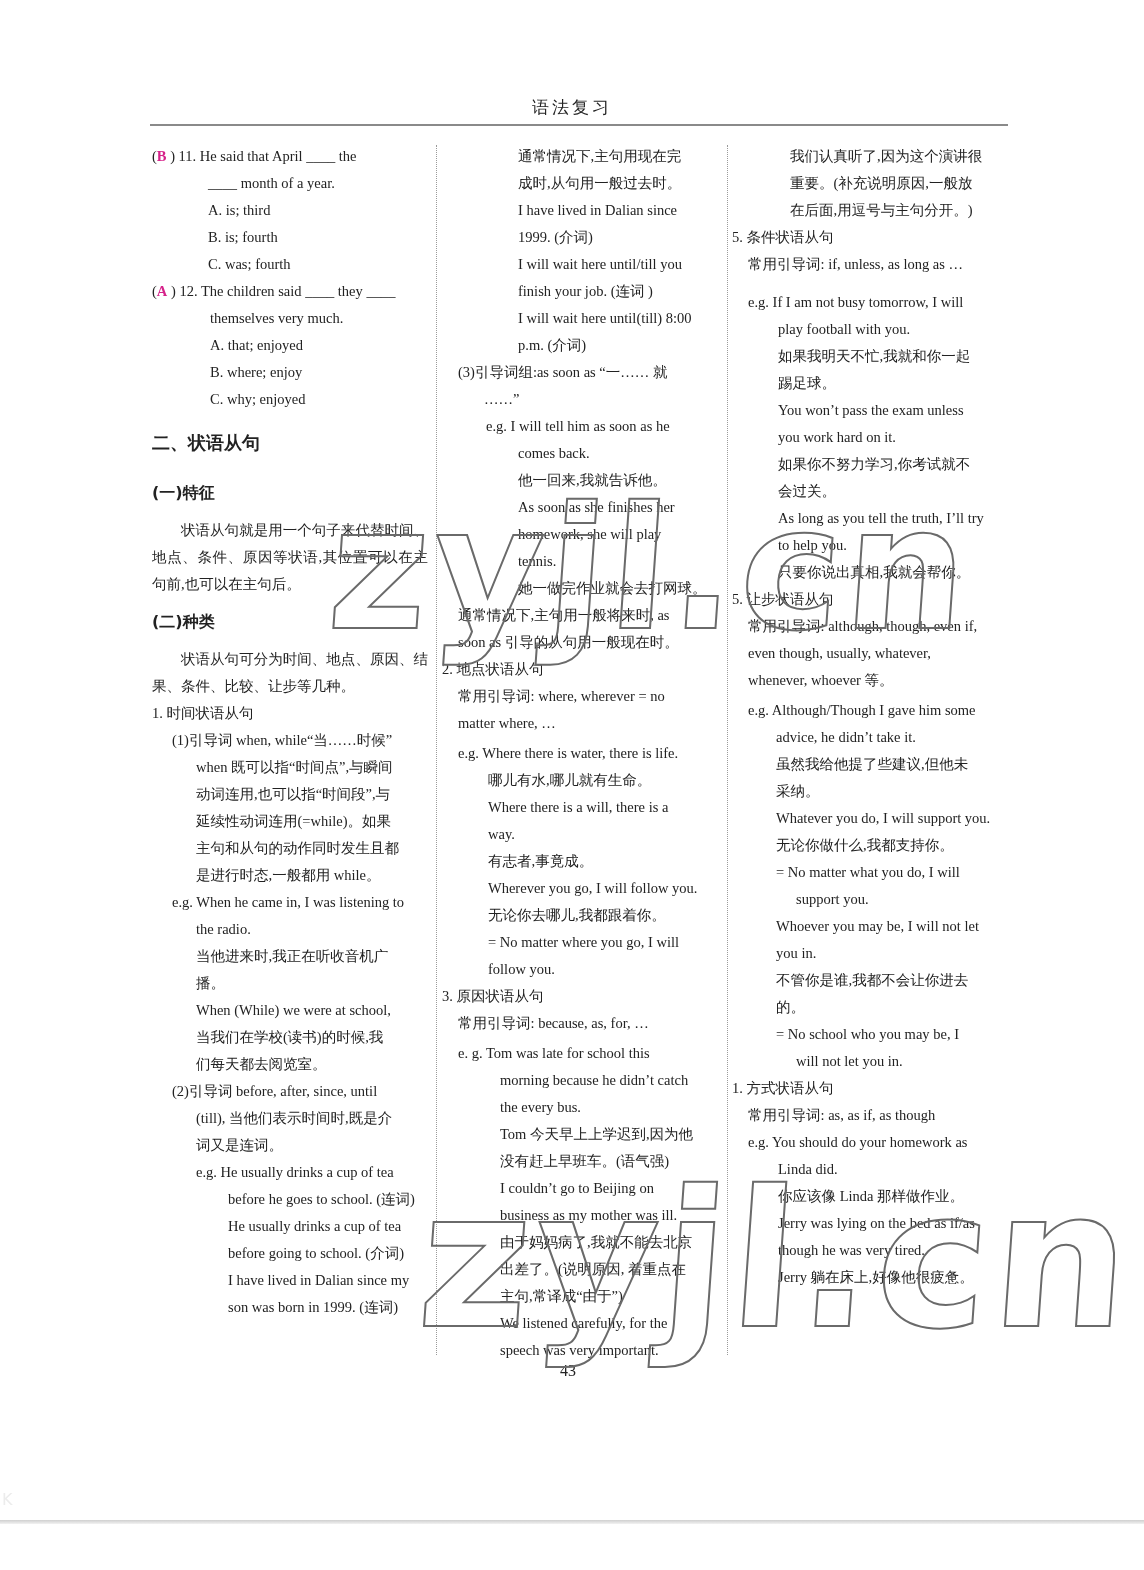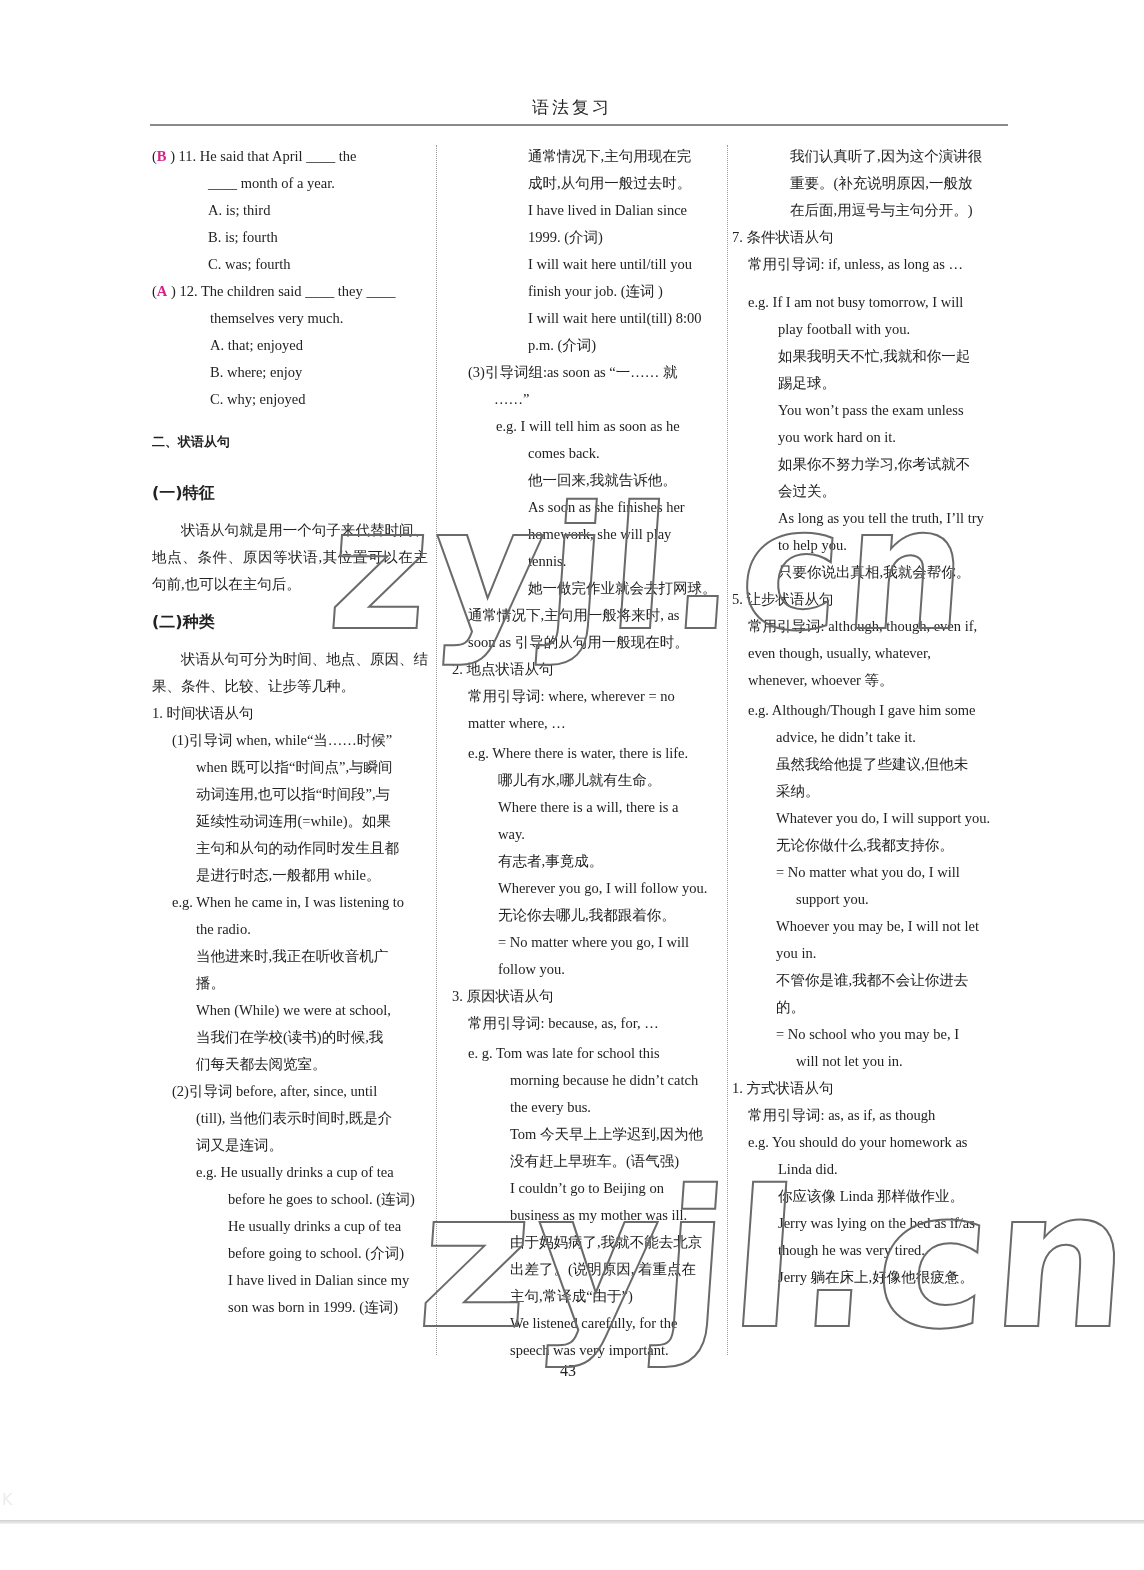--- a/index.html
+++ b/index.html
@@ -14,28 +14,28 @@
   .header-title {
     position: absolute; left: 0; width: 1144px; top: 96px; text-align: center;
     font-size: 17px; letter-spacing: 3px; color: #222;
     font-family: "DejaVu Serif", serif;
   }
   .header-rule {
     position: absolute; left: 150px; width: 858px; top: 124px; height: 2px; background: #8a8a8a;
   }
   .col { position: absolute; top: 143px; font-size: 14.5px; line-height: 27px; }
   .col1 { left: 152px; width: 276px; }
-  .col2 { left: 468px; width: 260px; }
+  .col2 { left: 458px; width: 260px; }
   .col3 { left: 748px; width: 260px; }
   .vsep { position: absolute; top: 145px; height: 1210px; width: 0; border-left: 1px dotted #9a9a9a; }
   .vsep1 { left: 436px; }
   .vsep2 { left: 727px; }
   .line { white-space: nowrap; }
   .ans { color: #d6228a; font-weight: bold; }
-  .h1 { font-family: Liberation Mono, monospace; font-size: 13px; font-weight: bold; margin: 10px 0 12px 0; line-height: 40px; }
+  .h1 { font-family: Liberation Serif, serif; font-size: 18px; font-weight: bold; margin: 10px 0 12px 0; line-height: 40px; }
   .h2 { font-family: "DejaVu Sans", sans-serif; font-size: 16px; font-weight: bold; margin: 4px 0 6px 0; line-height: 36px; }
   .ind1 { padding-left: 20px; }
   .ind2 { padding-left: 44px; }
   .ind3 { padding-left: 56px; }
   .ind4 { padding-left: 76px; }
   .para { text-indent: 2em; text-align: justify; }
   .page-num { position: absolute; top: 1362px; left: 560px; font-size: 16px; }
   .watermark {
     position: absolute; font-family: "DejaVu Sans", sans-serif; font-weight: bold;
     color: transparent; -webkit-text-stroke: 2px #6a6a6a; letter-spacing: 4px;
@@ -168,21 +168,21 @@
     <div class="line" style="padding-left:42px">speech was very important.</div>
   </div>
 </div>
 
 <div class="col col3">
   <div>
     <div class="line" style="padding-left:42px">我们认真听了,因为这个演讲很</div>
     <div class="line" style="padding-left:42px">重要。(补充说明原因,一般放</div>
     <div class="line" style="padding-left:42px">在后面,用逗号与主句分开。)</div>
   </div>
-  <div class="line" style="margin-left:-16px">7. 条件状语从句</div>
+  <div class="line" style="margin-left:-16px">5. 条件状语从句</div>
   <div class="line">常用引导词: if, unless, as long as …</div>
   <div style="margin-top:11px">
     <div class="line">e.g. If I am not busy tomorrow, I will</div>
     <div class="line" style="padding-left:30px">play football with you.</div>
     <div class="line" style="padding-left:30px">如果我明天不忙,我就和你一起</div>
     <div class="line" style="padding-left:30px">踢足球。</div>
     <div class="line" style="padding-left:30px">You won’t pass the exam unless</div>
     <div class="line" style="padding-left:30px">you work hard on it.</div>
     <div class="line" style="padding-left:30px">如果你不努力学习,你考试就不</div>
     <div class="line" style="padding-left:30px">会过关。</div>

